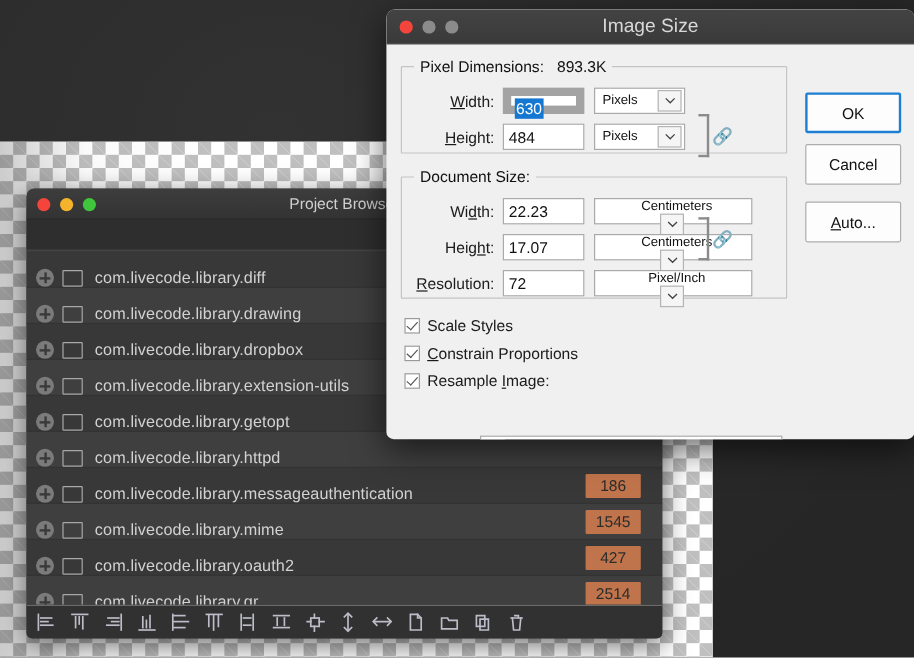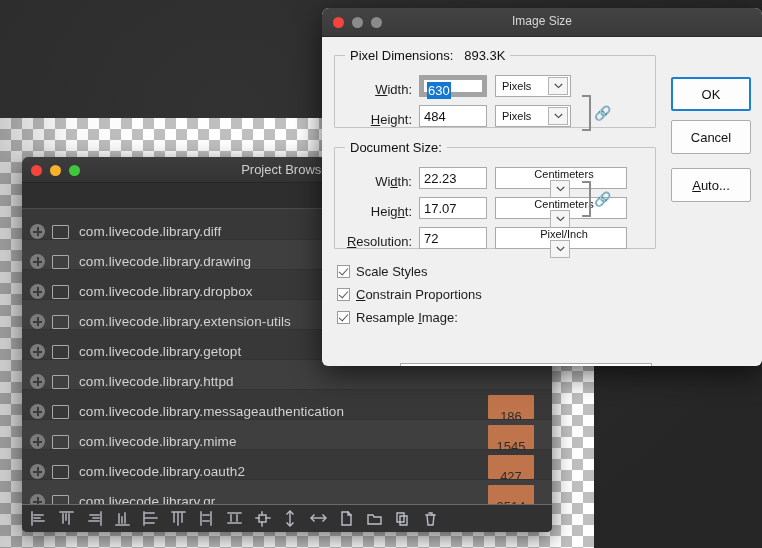--- a/index.html
+++ b/index.html
@@ -143,21 +143,21 @@
     position: absolute;
     right: 18px;
     top: 5px;
     min-width: 46px;
     height: 20px;
     line-height: 20px;
     text-align: center;
     background: #c0744b;
     color: #2c2c2c;
     font-size: 13px;
-    padding: 12px 6px;
+    padding: 0 6px;
     border-radius: 1px;
   }
 
   .pb-toolbar {
     position: absolute;
     bottom: 0; left: 0; right: 0;
     height: 28px;
     background: #313131;
     border-top: 1px solid #6a6a6a;
     display: flex;
@@ -190,21 +190,21 @@
     height: 29px;
     background: linear-gradient(#434343, #3a3a3a);
     border-bottom: 1px solid #2a2a2a;
   }
   .dlg-titlebar .traffic { top: 9px; left: 11px; }
   .dlg-title {
     position: absolute;
     left: 0; right: 0; top: 6px;
     text-align: center;
     color: #d8d8d8;
-    font-size: 12px;
+    font-size: 16px;
   }
 
   .dlg-body {
     position: relative;
     height: 329px;
     padding: 11px 12px 0 12px;
   }
 
   fieldset.group {
     border: 1px solid #c4c4c4;
@@ -216,21 +216,21 @@
   fieldset.group legend {
     padding: 0 5px;
     font-size: 13px;
     color: #101010;
   }
   #pixel-dim-group { width: 322px; height: 80px; }
   #doc-size-group  { width: 322px; height: 109px; }
 
   .field-row {
     display: flex;
-    align-items: flex-end;
+    align-items: center;
     height: 26px;
     margin-bottom: 4px;
   }
   .field-label {
     width: 74px;
     text-align: right;
     padding-right: 7px;
     font-size: 13px;
     white-space: nowrap;
   }
@@ -243,21 +243,21 @@
     background: #ffffff;
     font-family: "Liberation Sans", sans-serif;
     font-size: 13px;
     padding: 0 4px;
     color: #111;
     border-radius: 0;
   }
   .selwrap {
     position: relative;
     width: 68px; height: 22px;
-    border: 5px solid #a3a3a3;
+    border: 7px solid #a3a3a3;
     background: #fff;
   }
   .selwrap .selval {
     position: absolute;
     left: 3px; top: 2px;
     background: #1477d1;
     color: #ffffff;
     font-size: 13px;
     padding: 0 1px;
     line-height: 17px;

